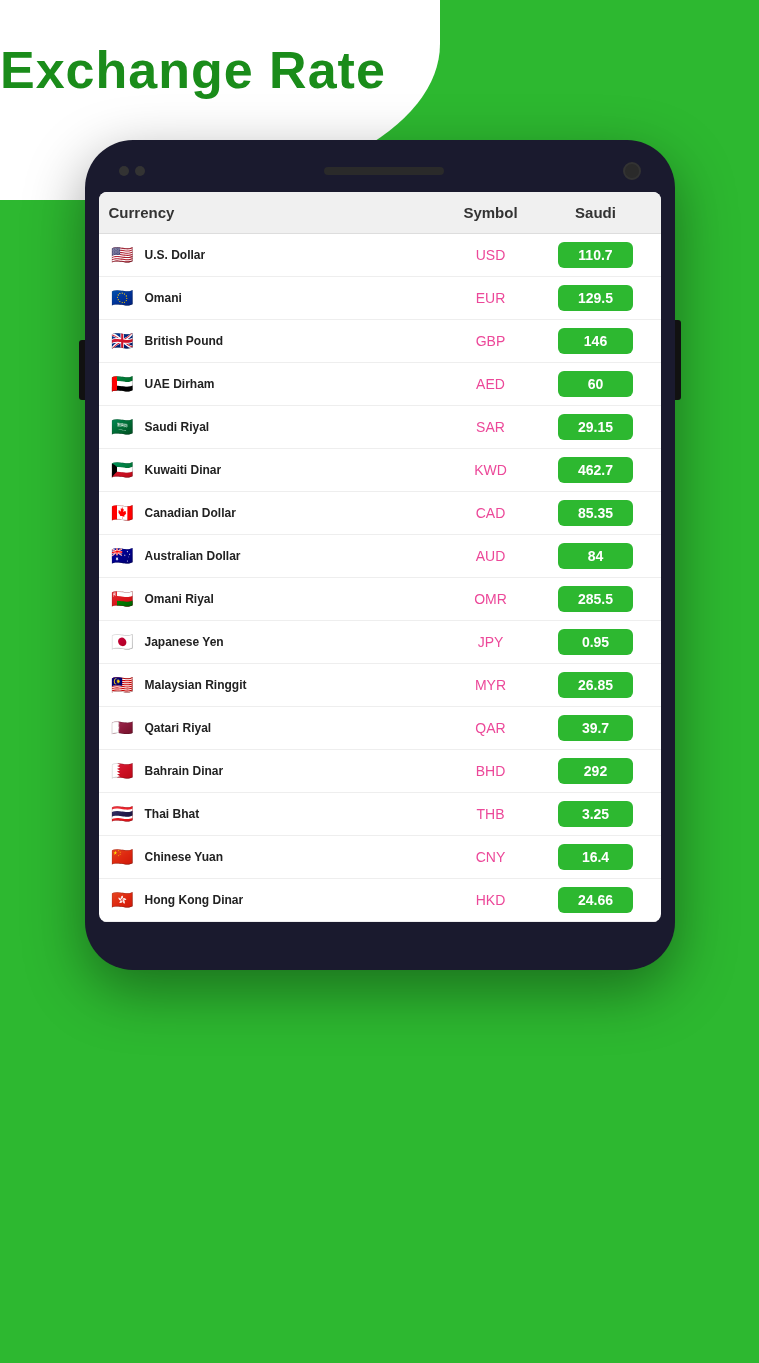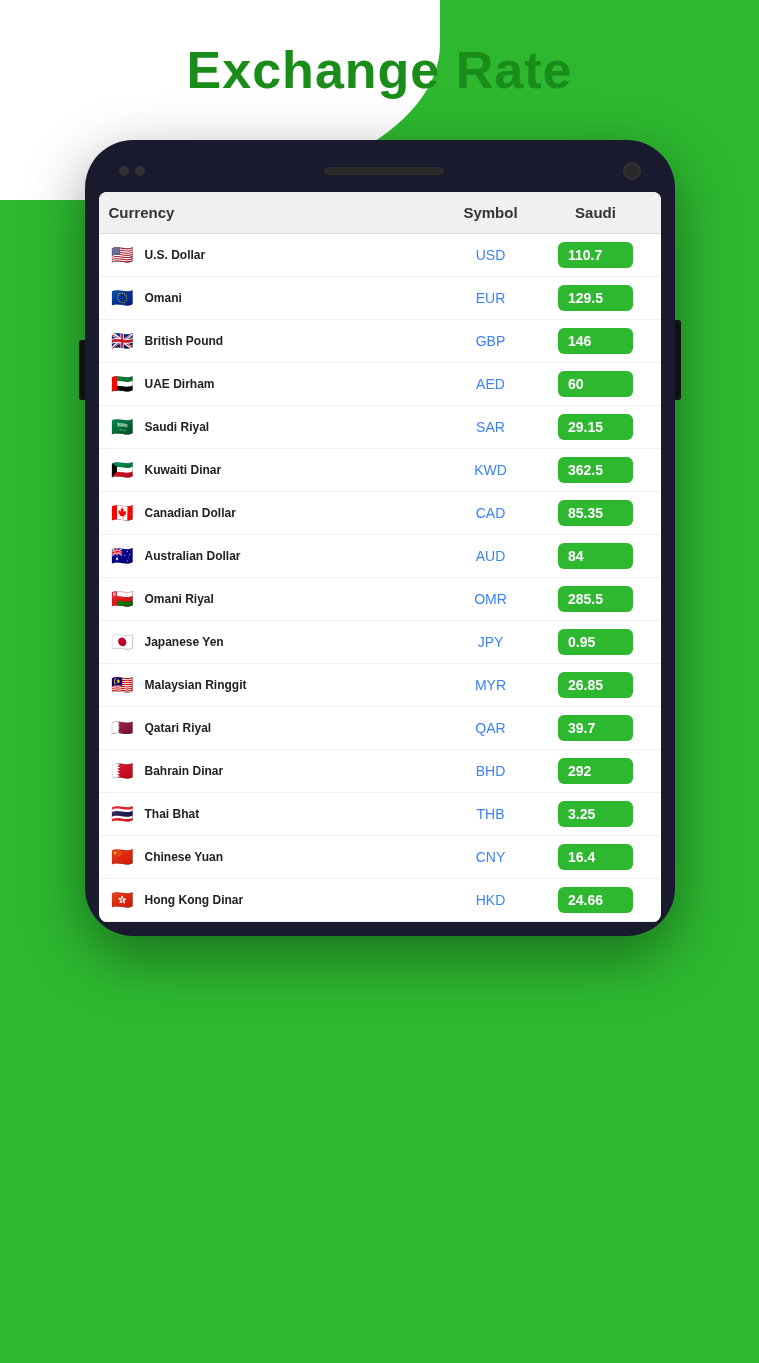--- a/index.html
+++ b/index.html
@@ -20,22 +20,21 @@
       width: 500px;
       height: 260px;
       background: white;
       border-radius: 0 0 60% 0;
       z-index: 0;
     }
 
     .header {
       position: relative;
       z-index: 1;
-      text-align: center;
-      padding: 40px 16px 30px;
+      padding: 40px 0 30px;
     }
 
     .header h1 {
       font-size: 52px;
       font-weight: 900;
       color: #1a8c1a;
       letter-spacing: 1px;
     }
 
     .phone-wrapper {
@@ -43,21 +42,21 @@
       z-index: 1;
       display: flex;
       justify-content: center;
       margin-top: 10px;
     }
 
     .phone {
       width: 590px;
       background: #1a1a2e;
       border-radius: 48px;
-      padding: 18px 14px 14px;
+      padding: 18px 14px 48px;
       position: relative;
       box-shadow: 0 20px 60px rgba(0,0,0,0.4);
     }
 
     .phone-notch-bar {
       display: flex;
       justify-content: space-between;
       align-items: center;
       padding: 4px 20px 12px;
     }
@@ -171,37 +170,38 @@
 
     .currency-name {
       font-size: 12px;
       font-weight: 600;
       color: #222;
     }
 
     .symbol-cell {
       text-align: center;
       font-size: 14px;
-      color: #3b82f6;
+      color: #ec4899;
       font-weight: 500;
     }
 
     .buying-cell {
       display: flex;
       justify-content: center;
     }
 
     .buying-badge {
       background: #2db830;
       color: white;
       border-radius: 6px;
       padding: 5px 10px;
       font-size: 14px;
       font-weight: 600;
       min-width: 75px;
+      text-align: center;
     }
   </style>
 </head>
 <body>
 
 <div class="bg-white-blob"></div>
 
 <div class="header">
   <h1>Exchange Rate</h1>
 </div>
@@ -281,21 +281,21 @@
       <span class="buying-badge">29.15</span>
     </div>
   </div>
           <div class="table-row">
     <div class="currency-cell">
       <span class="flag">🇰🇼</span>
       <span class="currency-name">Kuwaiti Dinar</span>
     </div>
     <div class="symbol-cell">KWD</div>
     <div class="buying-cell">
-      <span class="buying-badge">362.5</span>
+      <span class="buying-badge">462.7</span>
     </div>
   </div>
           <div class="table-row">
     <div class="currency-cell">
       <span class="flag">🇨🇦</span>
       <span class="currency-name">Canadian Dollar</span>
     </div>
     <div class="symbol-cell">CAD</div>
     <div class="buying-cell">
       <span class="buying-badge">85.35</span>

